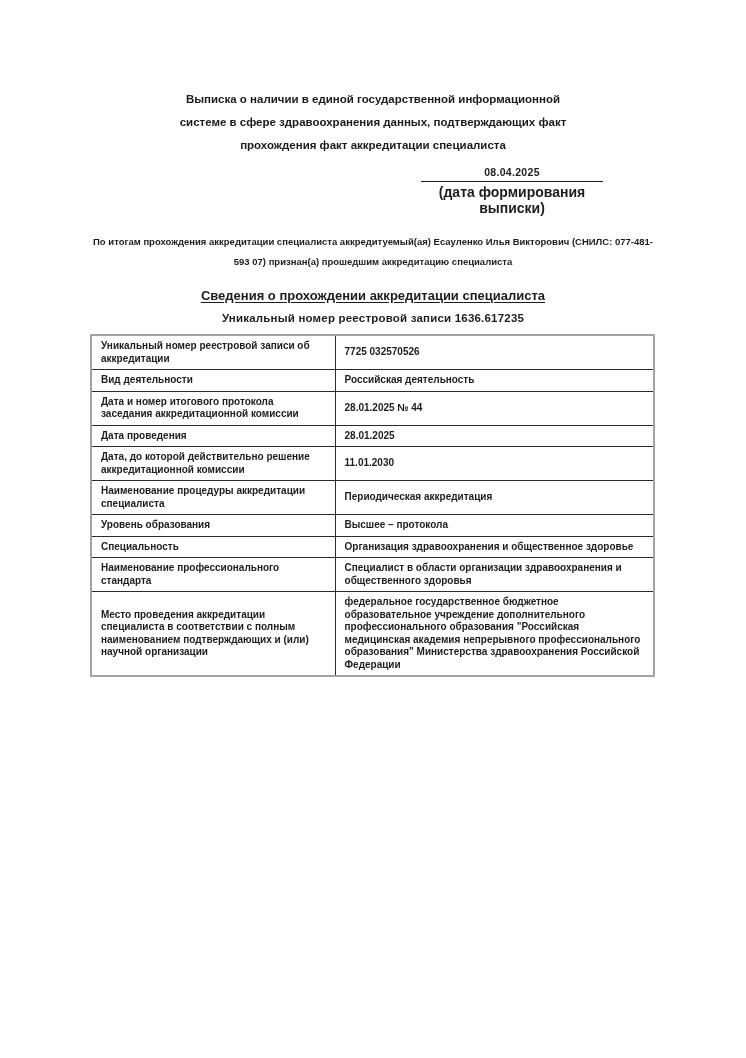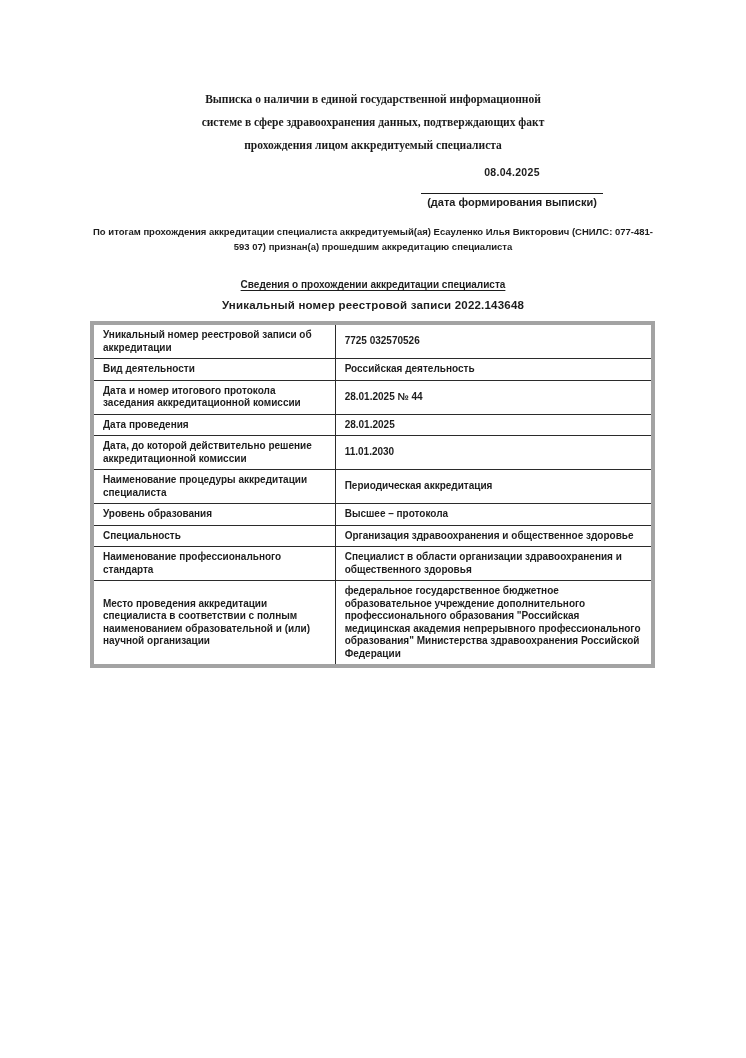--- a/index.html
+++ b/index.html
@@ -18,51 +18,50 @@
     color: #1d1d1d;
     font-weight: 700;
   }
   .doc-title {
     margin: 88px auto 0;
     width: 460px;
     text-align: center;
     font-size: 11.5px;
     line-height: 23px;
     color: #1b1b1b;
-    font-family: Liberation Serif, serif;
   }
   .date-block {
     width: 182px;
     margin-left: 421px;
     margin-top: 9px;
     text-align: center;
     font-size: 10.5px;
   }
   .date-value {
     display: block;
-    padding-bottom: 15px;
+    padding-bottom: 3px;
     border-bottom: 1.5px solid #1b1b1b;
     letter-spacing: 0.3px;
   }
   .date-caption {
     display: block;
     padding-top: 2px;
-    font-size: 11px;
+    font-size: 14px;
   }
   .intro {
     margin: 16px auto 0;
     width: 572px;
     text-align: center;
     font-size: 9.5px;
-    line-height: 15px;
+    line-height: 20px;
   }
   .section-heading {
-    margin-top: 25px;
+    margin-top: 16px;
     text-align: center;
-    font-size: 10px;
+    font-size: 13px;
     text-decoration: underline;
     text-underline-offset: 2px;
   }
   .registry-number {
     margin-top: 9px;
     text-align: center;
     font-size: 11.5px;
     letter-spacing: 0.2px;
   }
   table.acc-table {
@@ -74,45 +73,45 @@
   }
   table.acc-table td {
     border: 1px solid #2b2b2b;
     font-size: 10px;
     font-weight: 700;
     line-height: 1.25;
     padding: 4px 8px 4px 9px;
     vertical-align: middle;
     color: #1d1d1d;
   }
-  table.acc-table { border: 4px solid #a3a3a3; padding-left: 31px; }
+  table.acc-table { border: 2px solid #a3a3a3; padding-left: 31px; }
   td.lbl { width: 228px; }
   td.val { width: 298px; }
 </style>
 </head>
 <body>
 
 <div class="page">
 
   <div class="doc-title">
     <div>Выписка о наличии в единой государственной информационной</div>
     <div>системе в сфере здравоохранения данных, подтверждающих факт</div>
-    <div>прохождения лицом аккредитуемый специалиста</div>
+    <div>прохождения факт аккредитации специалиста</div>
   </div>
 
   <div class="date-block">
     <span class="date-value">08.04.2025</span>
     <span class="date-caption">(дата формирования выписки)</span>
   </div>
 
   <div class="intro">По итогам прохождения аккредитации специалиста аккредитуемый(ая) Есауленко Илья Викторович (СНИЛС: 077-481-593 07) признан(а) прошедшим аккредитацию специалиста</div>
 
   <div class="section-heading">Сведения о прохождении аккредитации специалиста</div>
 
-  <div class="registry-number">Уникальный номер реестровой записи 2022.143648</div>
+  <div class="registry-number">Уникальный номер реестровой записи 1636.617235</div>
 
   <table class="acc-table">
     <tbody>
       <tr>
         <td class="lbl">Уникальный номер реестровой записи об аккредитации</td>
         <td class="val">7725 032570526</td>
       </tr>
       <tr>
         <td class="lbl">Вид деятельности</td>
         <td class="val">Российская деятельность</td>
@@ -139,19 +138,19 @@
       </tr>
       <tr>
         <td class="lbl">Специальность</td>
         <td class="val">Организация здравоохранения и общественное здоровье</td>
       </tr>
       <tr>
         <td class="lbl">Наименование профессионального стандарта</td>
         <td class="val">Специалист в области организации здравоохранения и общественного здоровья</td>
       </tr>
       <tr>
-        <td class="lbl">Место проведения аккредитации специалиста в соответствии с полным наименованием образовательной и (или) научной организации</td>
+        <td class="lbl">Место проведения аккредитации специалиста в соответствии с полным наименованием подтверждающих и (или) научной организации</td>
         <td class="val">федеральное государственное бюджетное образовательное учреждение дополнительного профессионального образования "Российская медицинская академия непрерывного профессионального образования" Министерства здравоохранения Российской Федерации</td>
       </tr>
     </tbody>
   </table>
 
 </div>
 
 </body></html>

